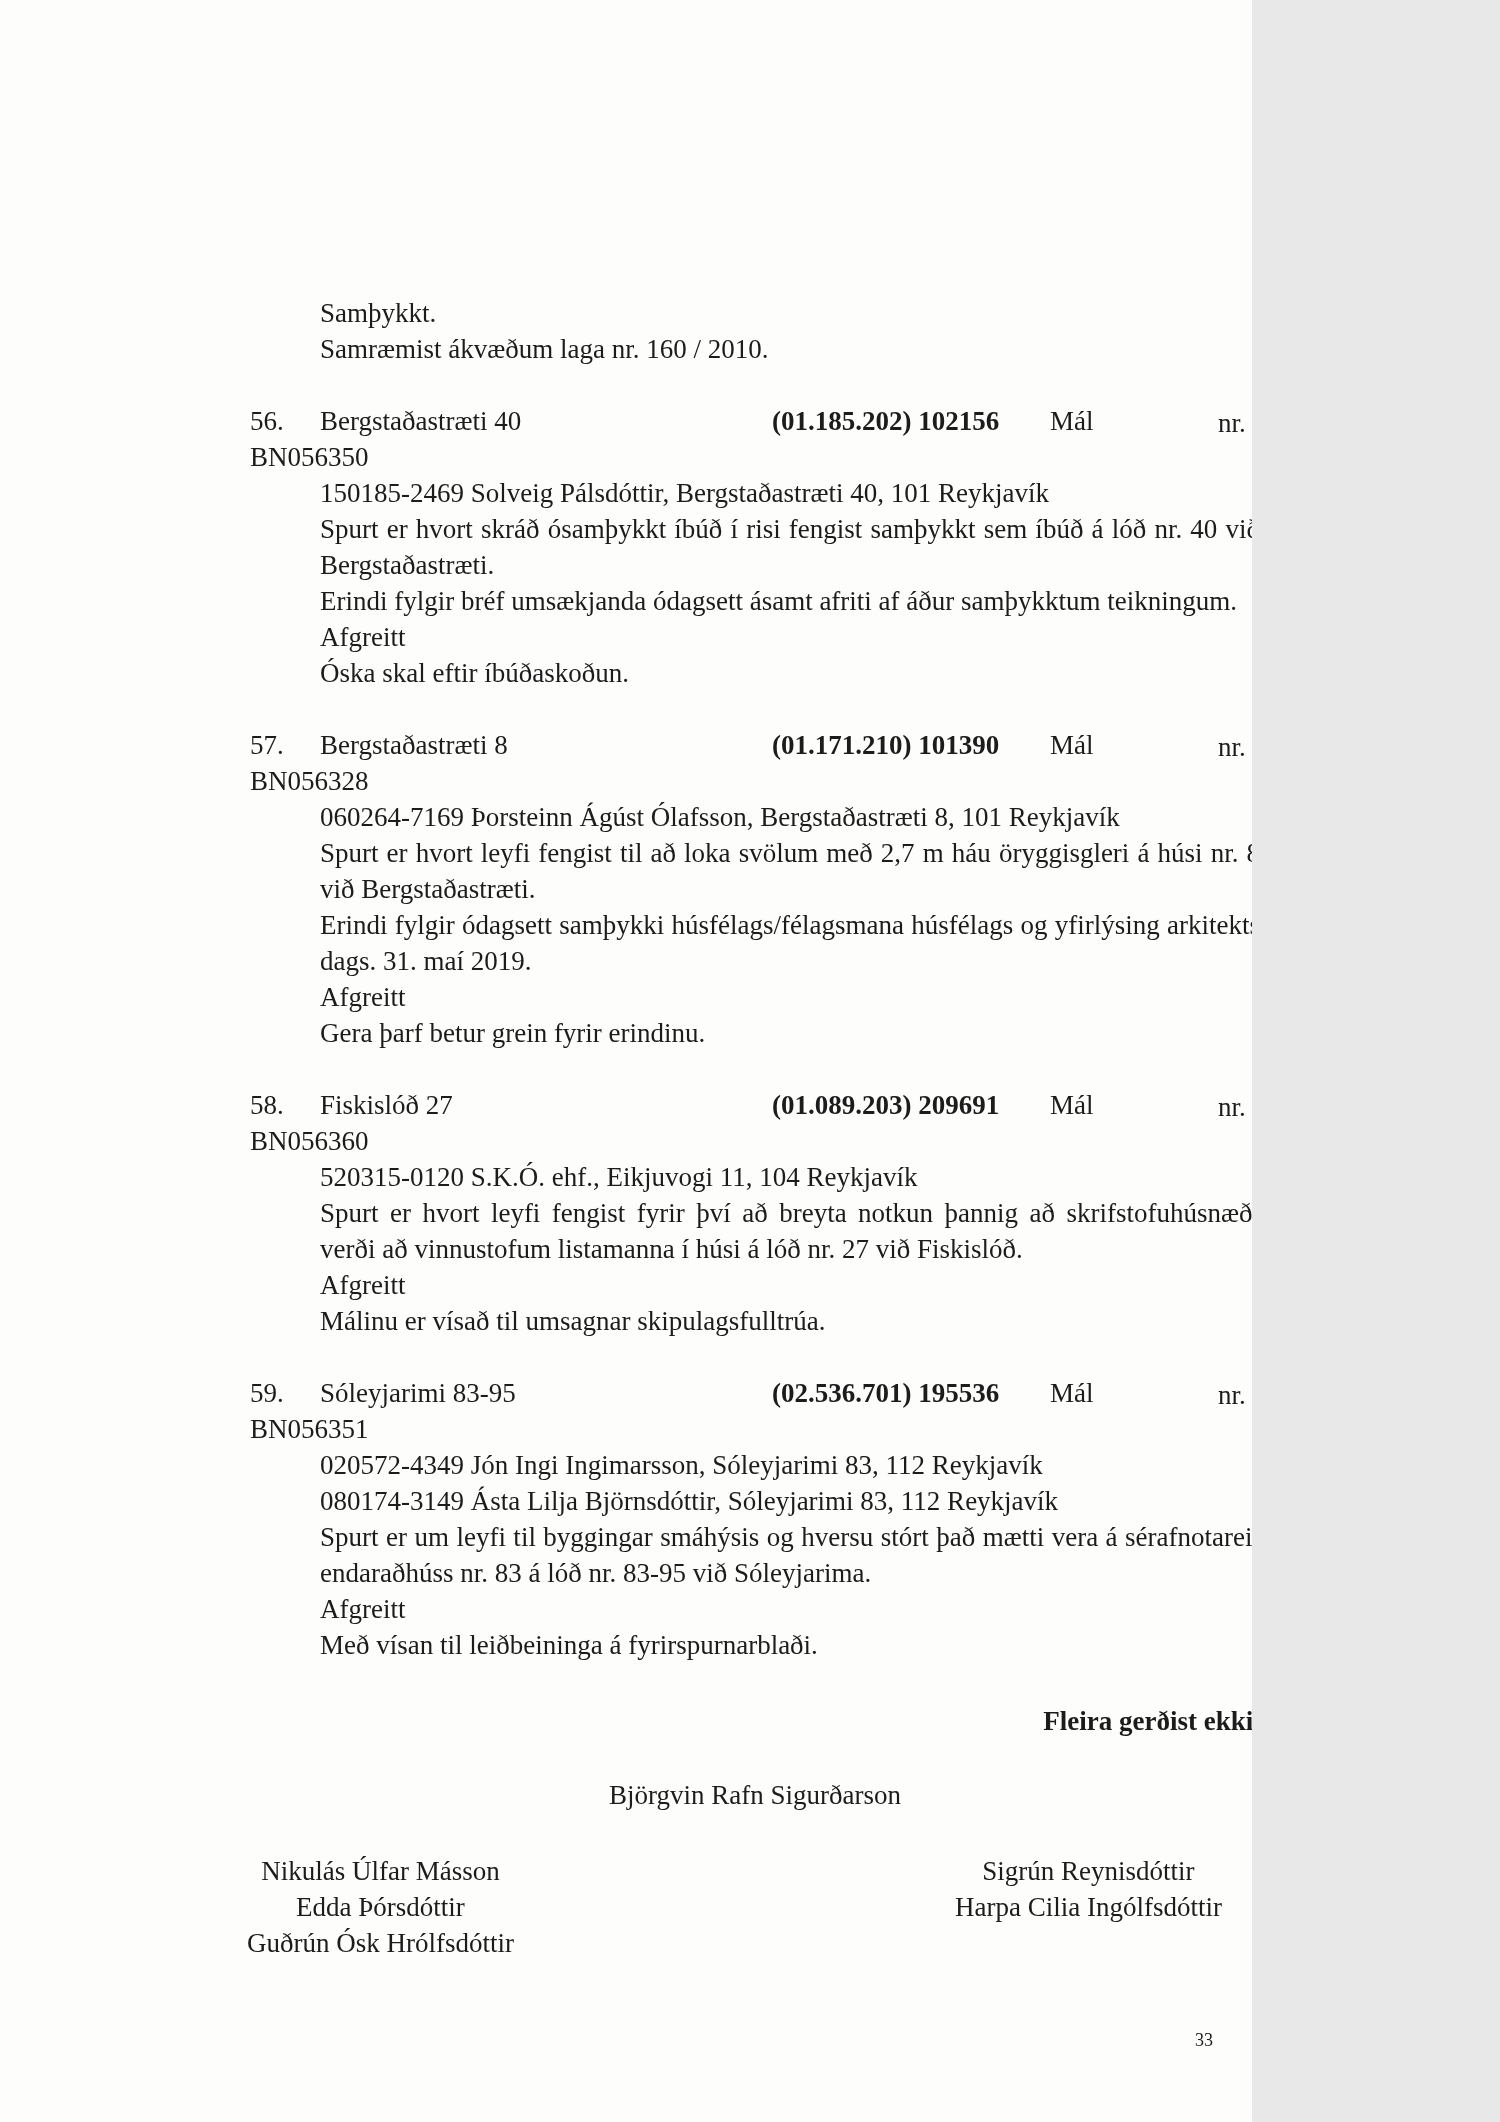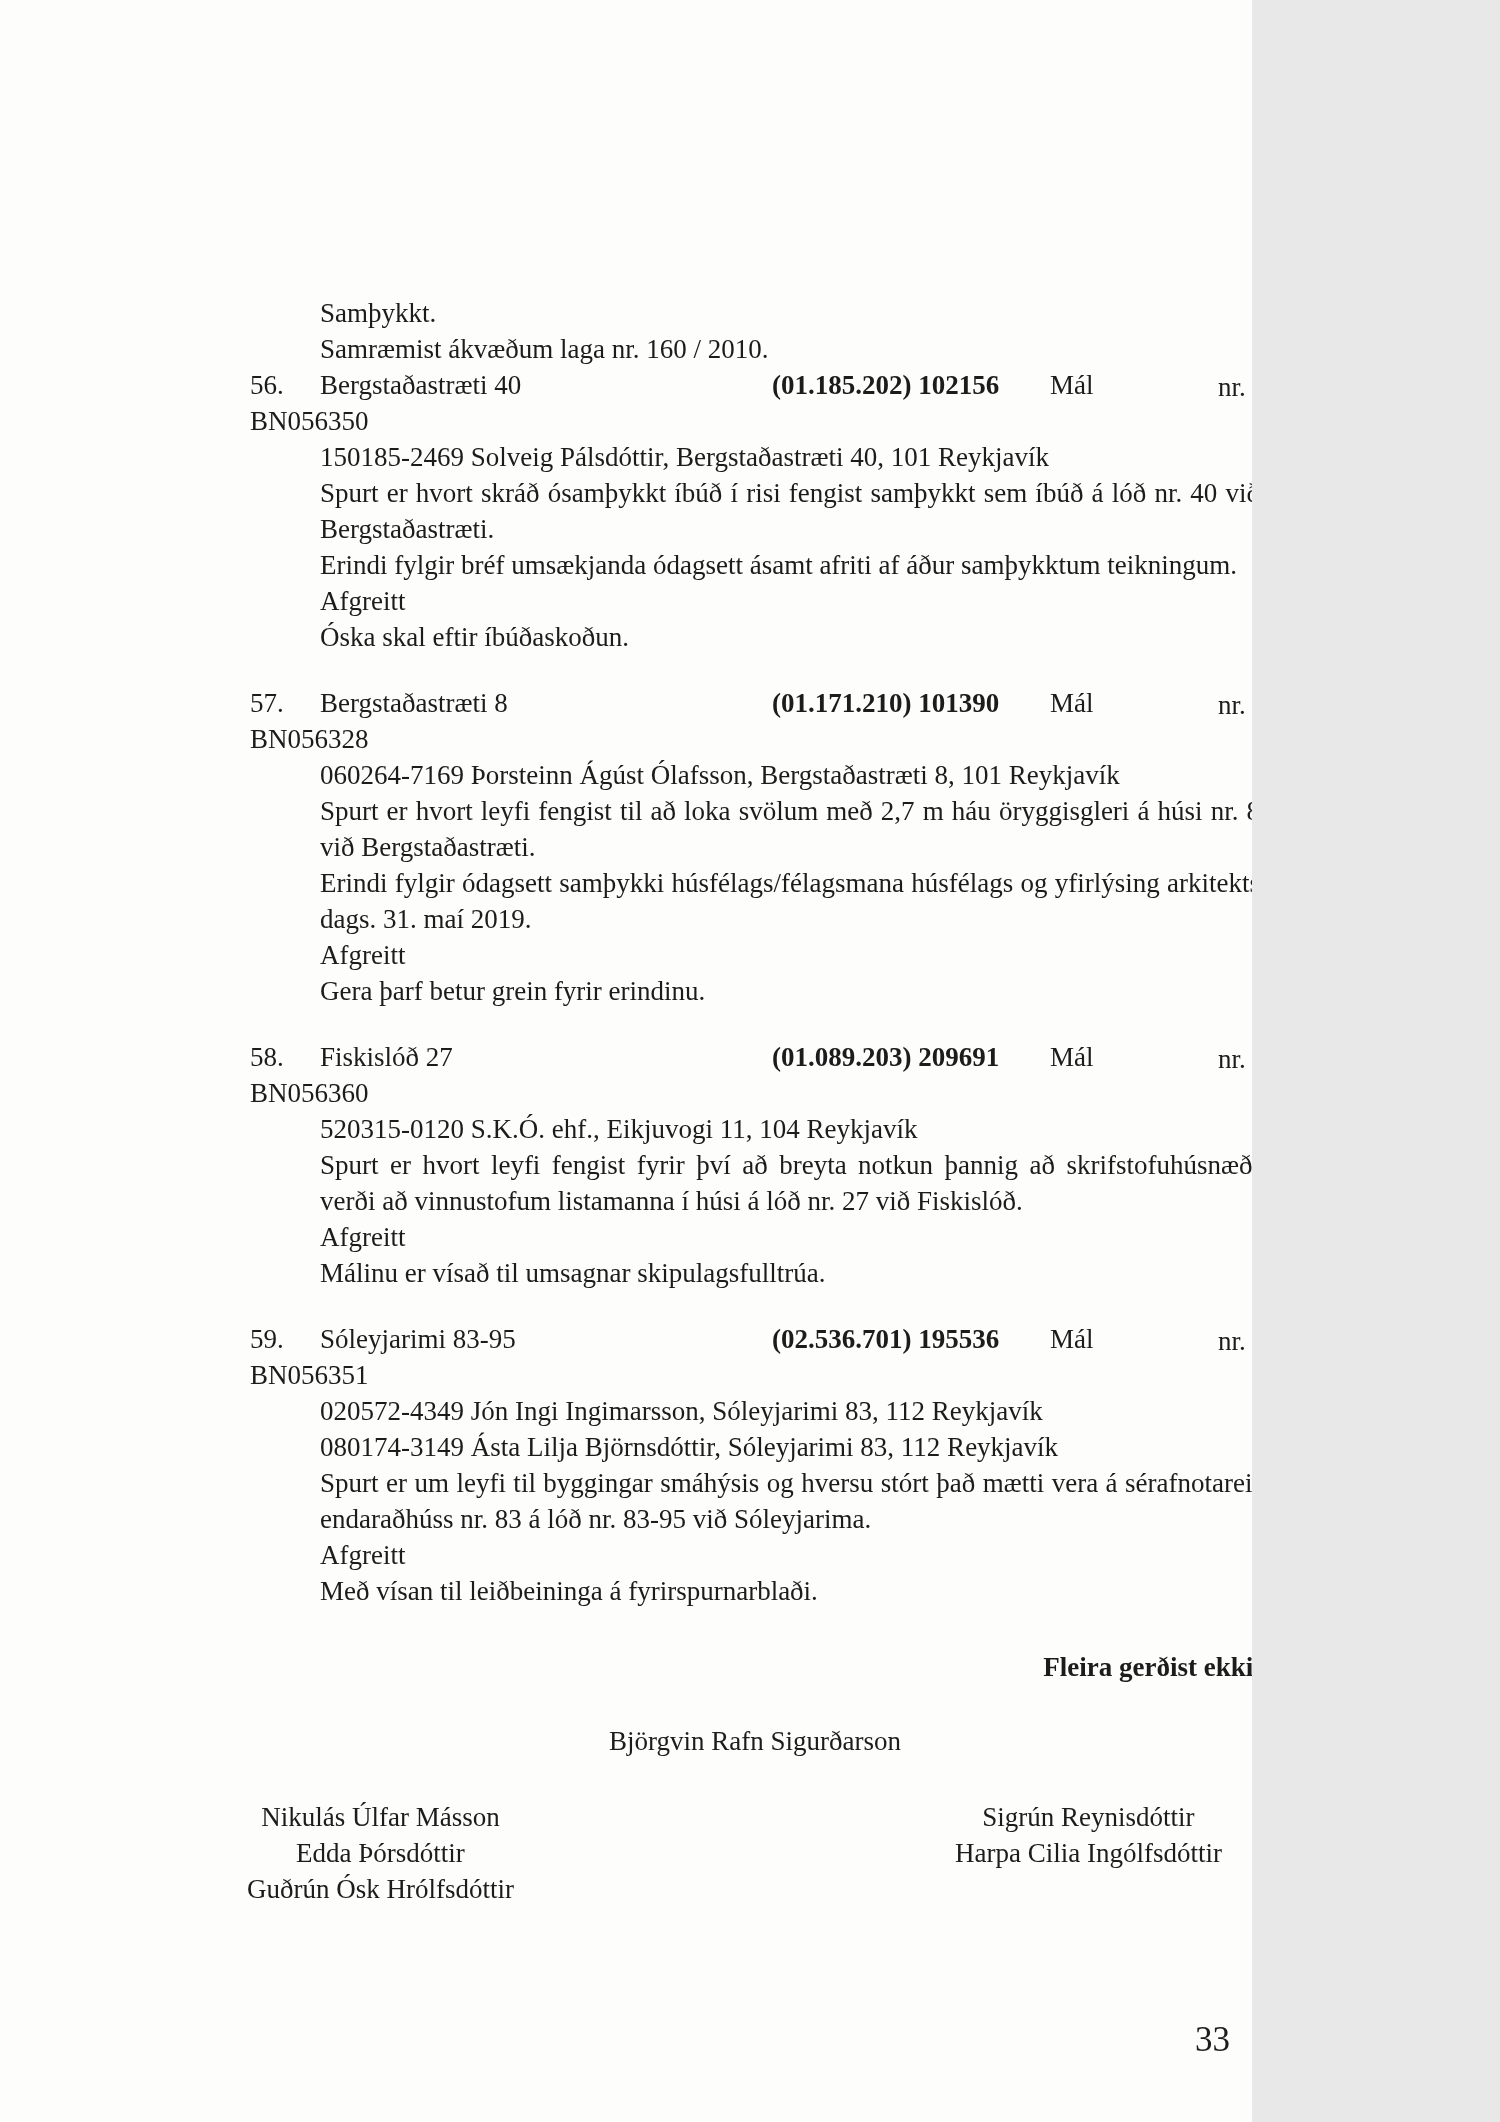--- a/index.html
+++ b/index.html
@@ -29,20 +29,21 @@
   }
   .intro div { margin: 0; }
   .section-heading {
     text-align: center;
     font-weight: bold;
     margin-top: 22px;
     margin-bottom: 26px;
   }
   .item {
     margin-bottom: 30px;
+    margin-top: 36px;
   }
   .item-head {
     position: relative;
     white-space: nowrap;
   }
   .item-no {
     display: inline-block;
     width: 70px;
   }
   .item-coords {
@@ -94,21 +95,21 @@
   .sig-right {
     position: absolute;
     left: 705px;
     top: 0;
   }
   .sig-left div, .sig-right div { margin: 0; text-align: center; }
   .page-number {
     position: absolute;
     left: 1195px;
     top: 2022px;
-    font-size: 35px;
+    font-size: 18px;
   }
 </style>
 </head>
 <body>
 
 <div class="page">
   <div class="content">
 
     <div class="intro">
       <div>Samþykkt.</div>

